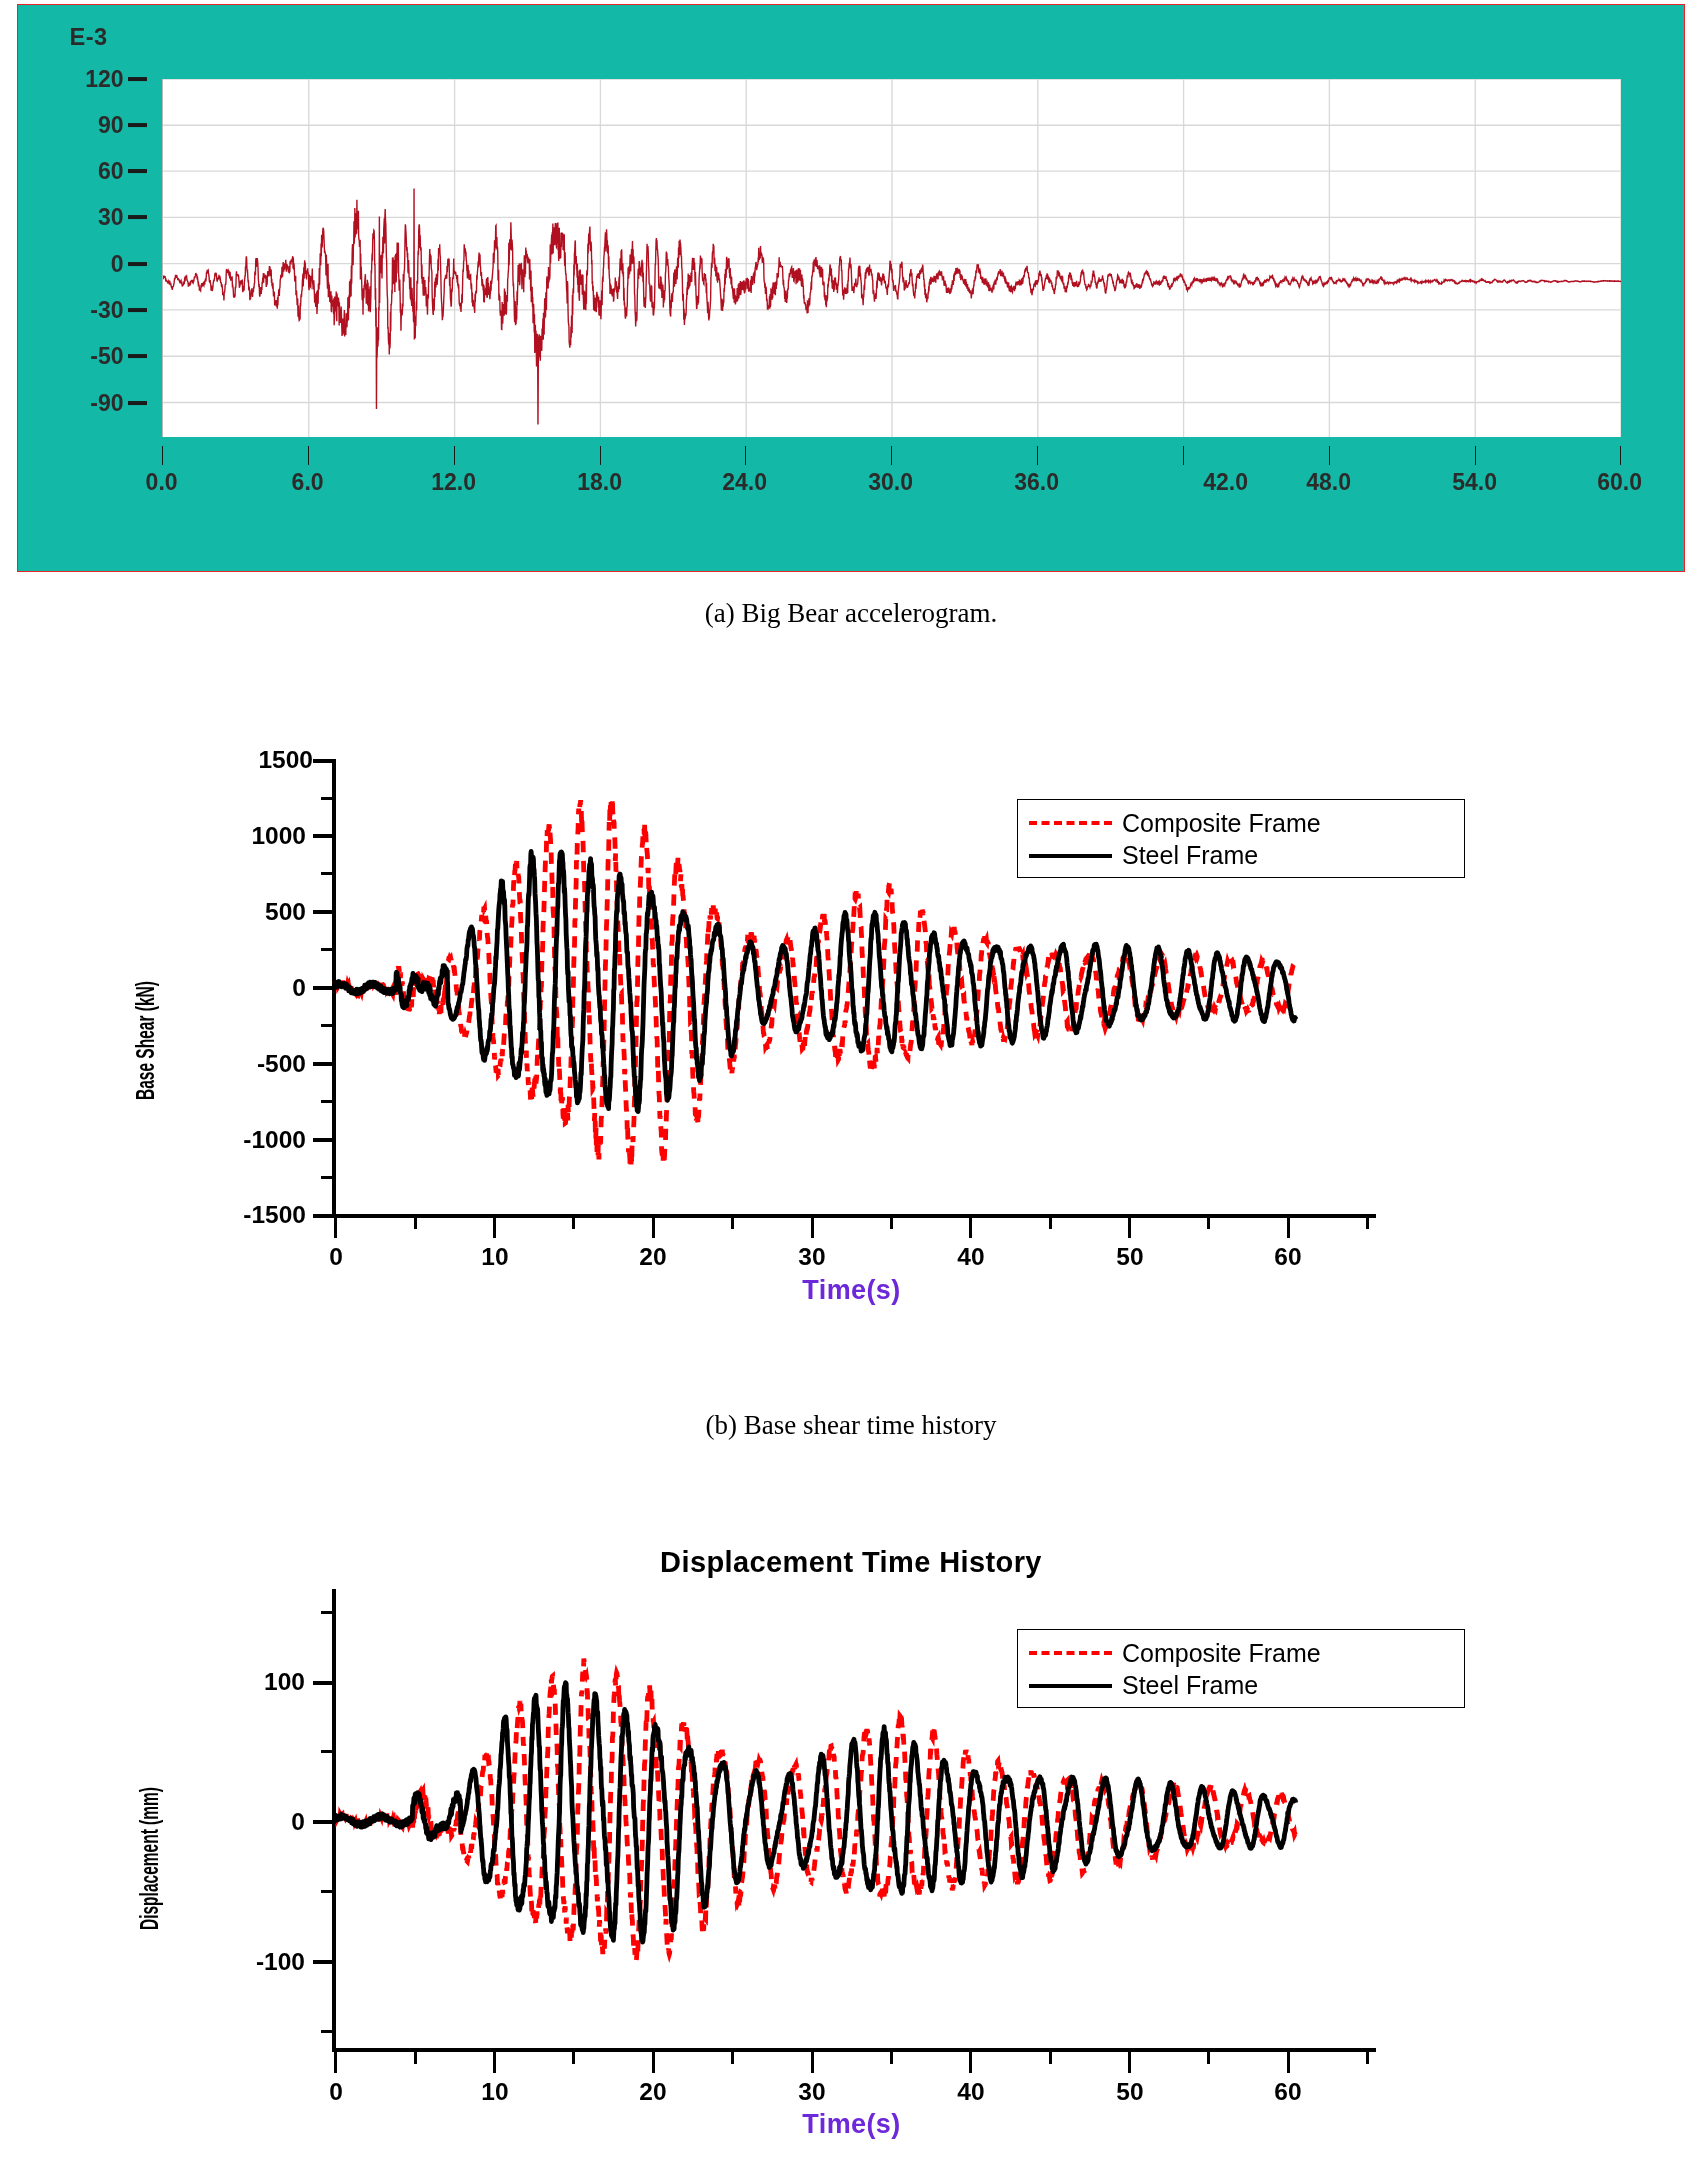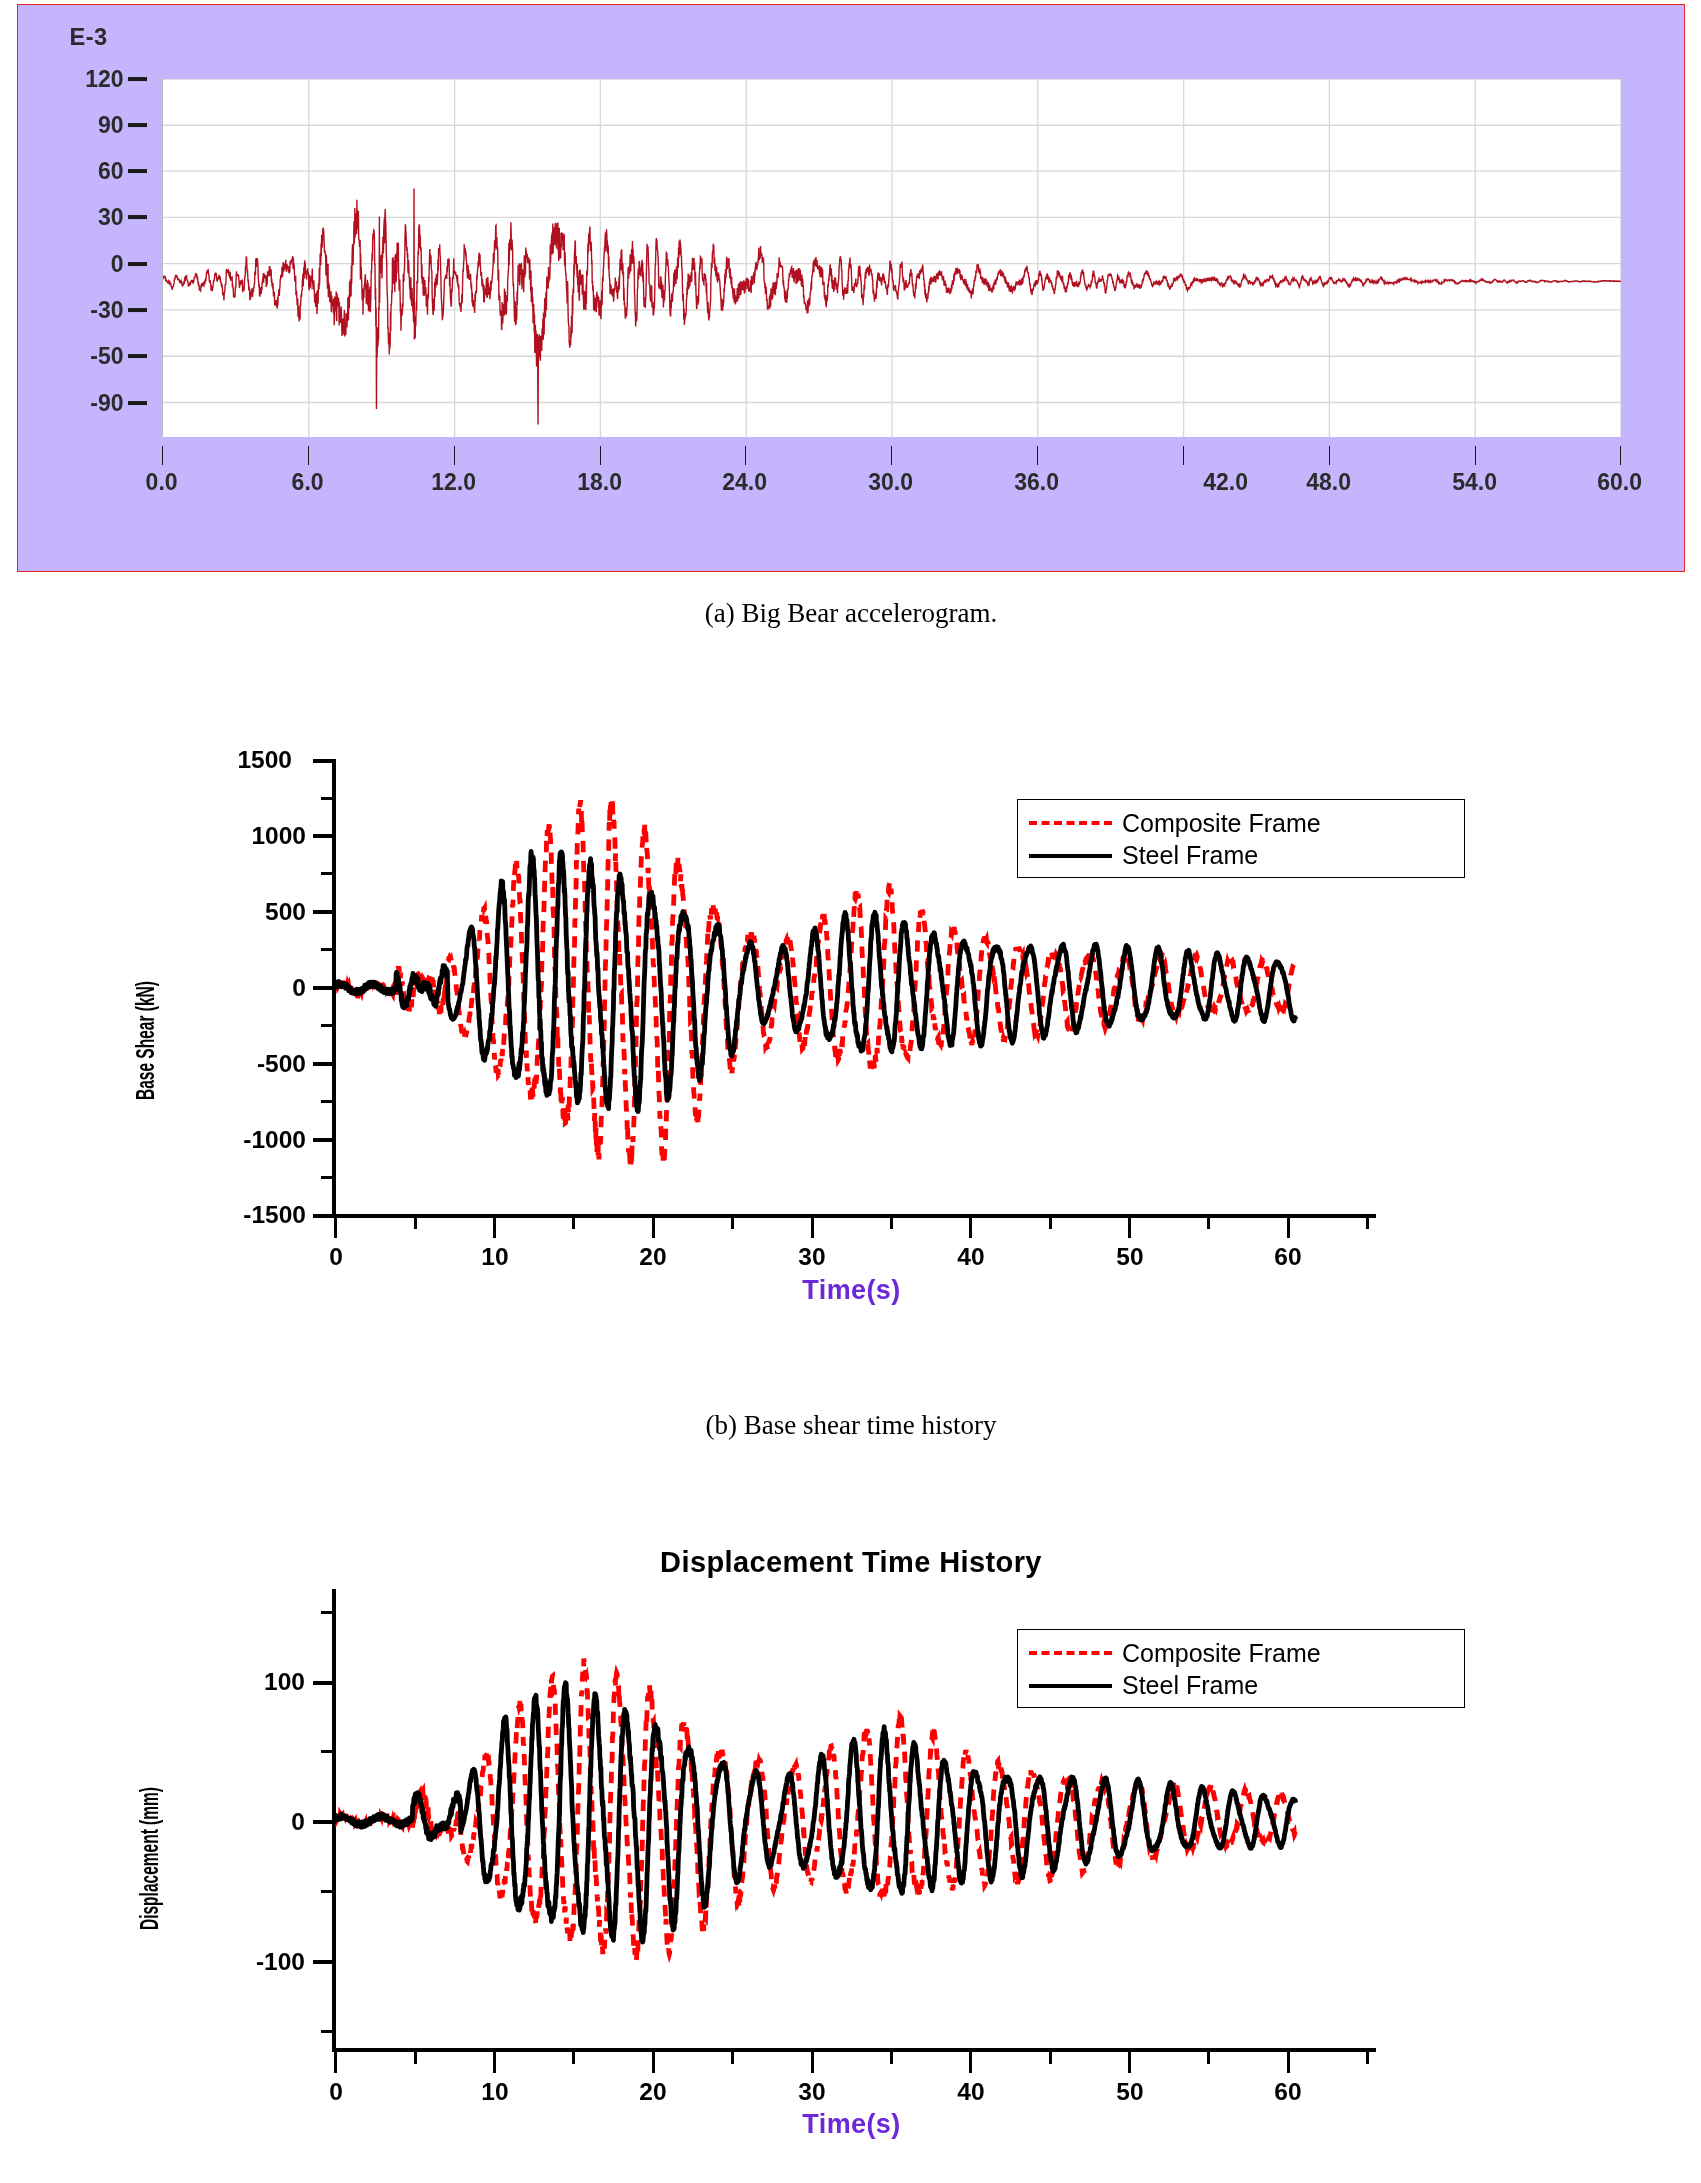--- a/index.html
+++ b/index.html
@@ -6,21 +6,21 @@
   html,body{margin:0;padding:0;background:#ffffff;}
   body{
     width:1702px;height:2279px;position:relative;
     font-family:"Liberation Serif", serif;
     overflow:hidden;
   }
 
   
   #panel-a{
     position:absolute;left:16.6px;top:4.4px;width:1668px;height:568px;
-    border:1.7px solid #ED2224;background:#c4b5fd;box-sizing:border-box;
+    border:1.7px solid #ED2224;background:#14b8a6;box-sizing:border-box;
   }
   #panel-a-inner{position:absolute;inset:0;}
   .acc-unit{
     position:absolute;left:52px;top:18.3px;
     font-family:"Liberation Sans", sans-serif;
     font-size:23.6px;font-weight:bold;color:#2a2a2a;letter-spacing:0.4px;
   }
   #acc-plot{
     position:absolute;left:144px;top:74px;width:1458px;height:358px;
     background:#ffffff;border-left:1.3px solid #B9B9B9;
@@ -181,21 +181,21 @@
 <div class="caption" style="top:598px">(a) Big Bear accelerogram.</div>
 
 <div class="xy-panel" id="panel-b" style="left:0;top:707px;width:1702px;height:668px;">
 
 
   <div class="axis-v" style="left:332px;top:52px;width:3.9px;height:458px;"></div>
 
   <div class="axis-h" style="left:332px;top:507px;width:1044px;height:3.9px;"></div>
 
   <div class="tick" style="left:313px;top:52px;width:21px;height:3.5px;"></div>
-  <div class="ytick-label" style="left:152px;top:53px;width:140px;">1500</div>
+  <div class="ytick-label" style="left:173px;top:53px;width:140px;">1500</div>
   <div class="tick" style="left:313px;top:127px;width:21px;height:3.5px;"></div>
   <div class="ytick-label" style="left:166px;top:129px;width:140px;">1000</div>
   <div class="tick" style="left:313px;top:203px;width:21px;height:3.5px;"></div>
   <div class="ytick-label" style="left:166px;top:205px;width:140px;">500</div>
   <div class="tick" style="left:313px;top:279px;width:21px;height:3.5px;"></div>
   <div class="ytick-label" style="left:166px;top:281px;width:140px;">0</div>
   <div class="tick" style="left:313px;top:355px;width:21px;height:3.5px;"></div>
   <div class="ytick-label" style="left:166px;top:357px;width:140px;">-500</div>
   <div class="tick" style="left:313px;top:431px;width:21px;height:3.5px;"></div>
   <div class="ytick-label" style="left:166px;top:433px;width:140px;">-1000</div>

